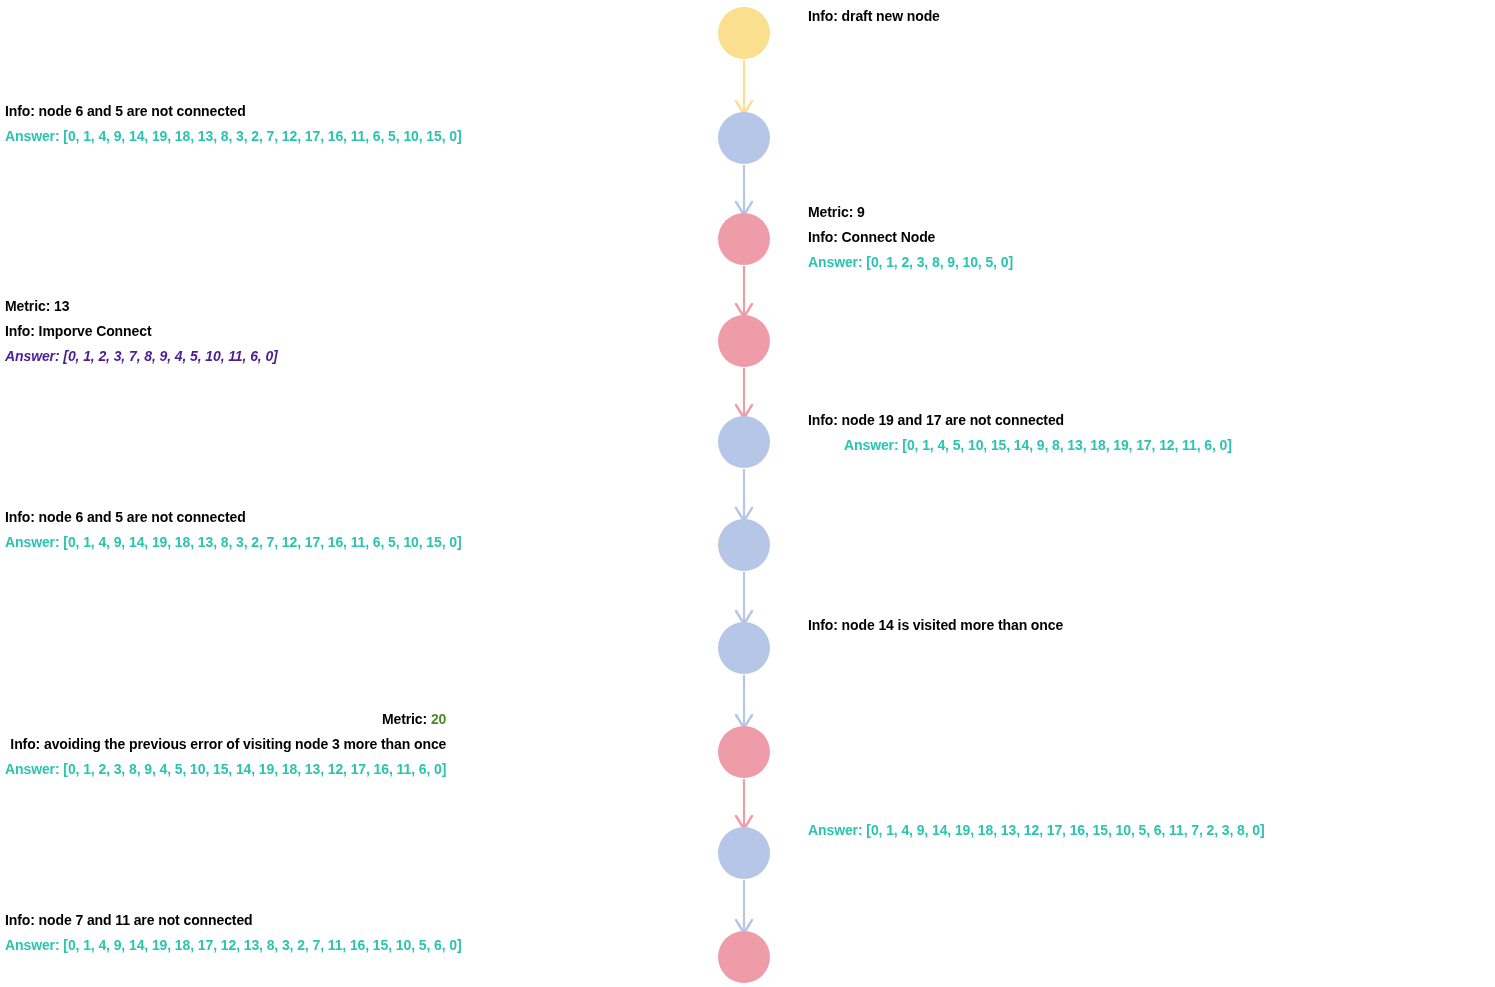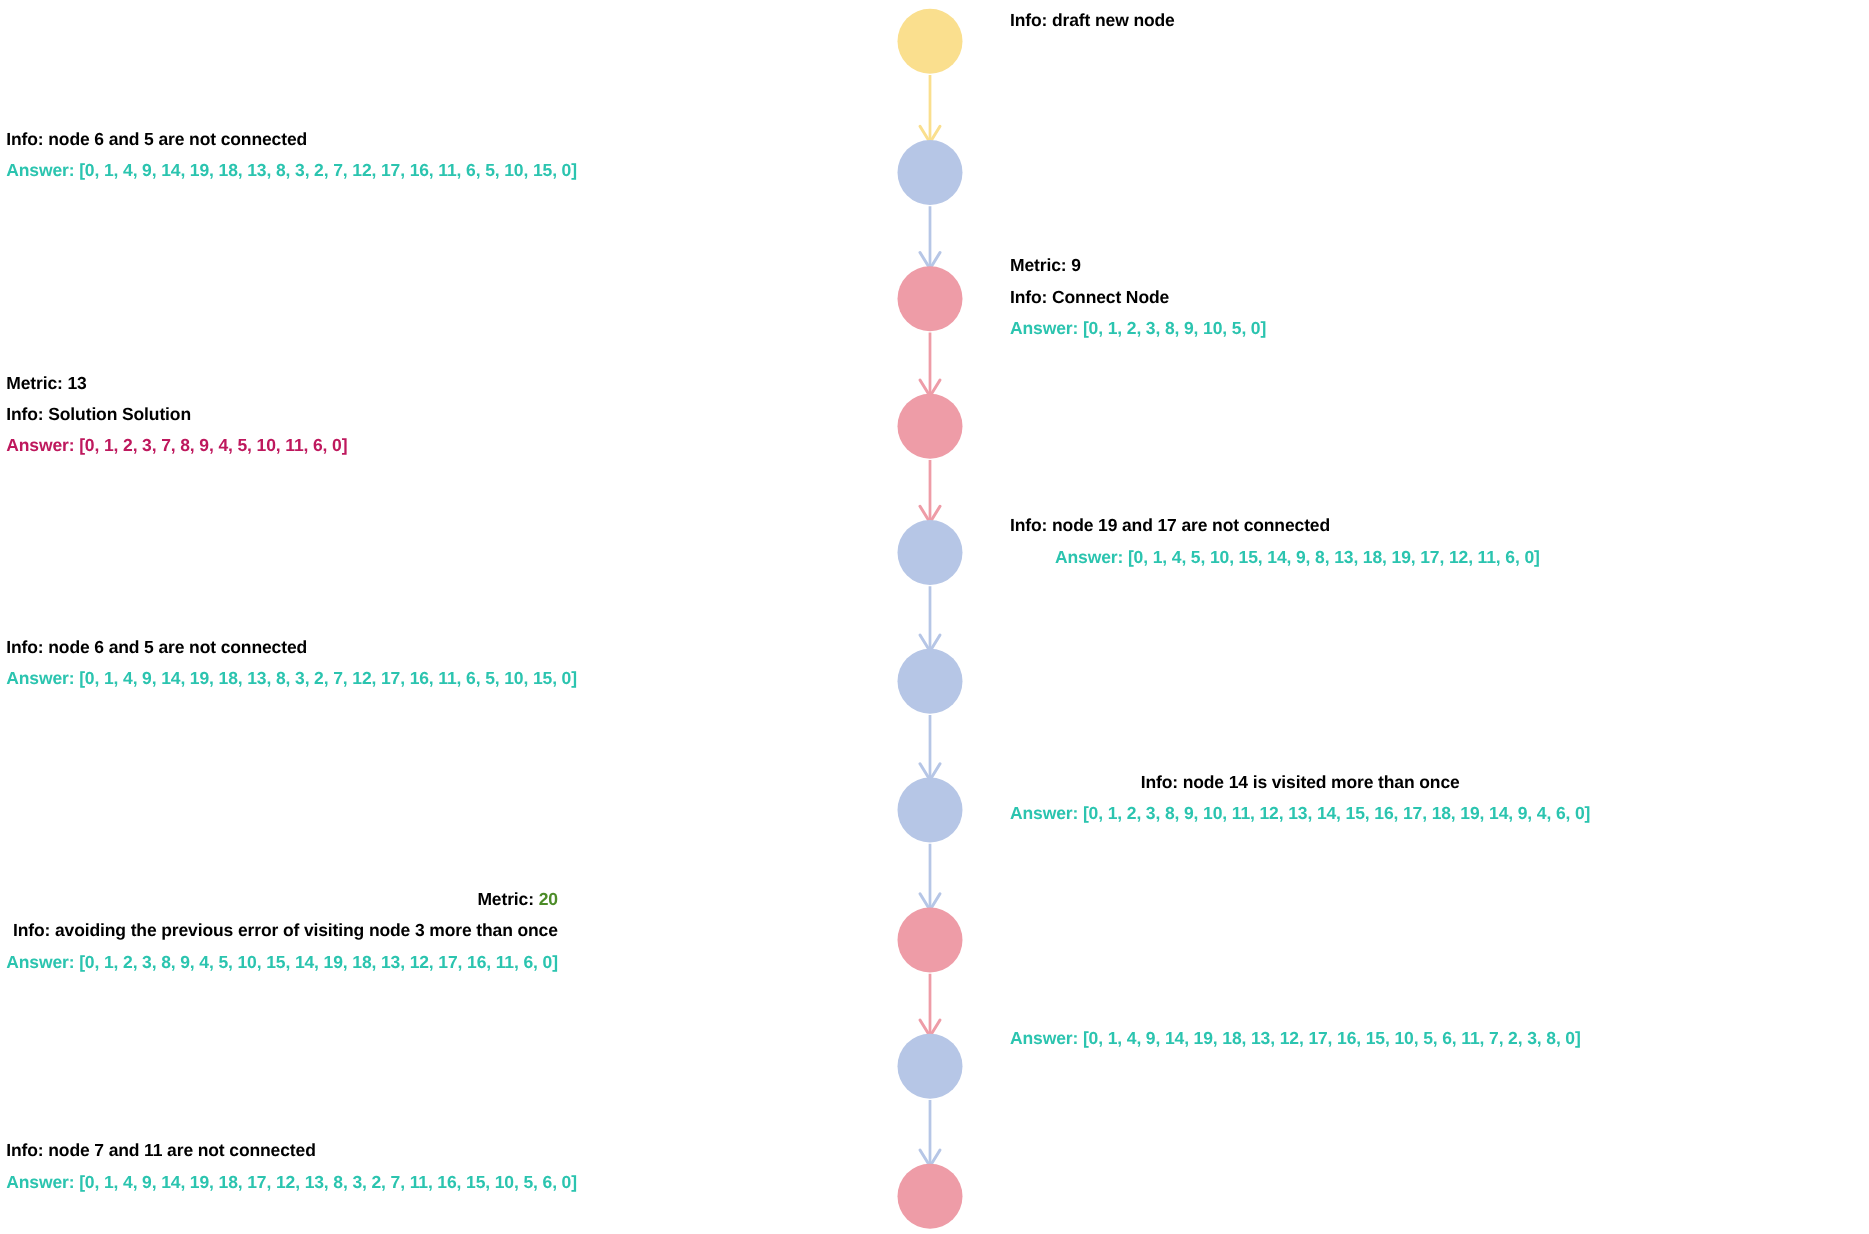--- a/index.html
+++ b/index.html
@@ -114,34 +114,33 @@
         <div class="text-line line-info">Info: node 6 and 5 are not connected</div>
         <div class="text-line line-answer" style="color: rgb(43, 196, 175);">Answer: [0, 1, 4, 9, 14, 19, 18, 13, 8, 3, 2, 7, 12, 17, 16, 11, 6, 5, 10, 15, 0]</div>
       </div>
       <div class="text-block" style="left: 808px; top: 200px;">
         <div class="text-line line-metric">Metric: 9</div>
         <div class="text-line line-info">Info:  Connect Node</div>
         <div class="text-line line-answer" style="color: rgb(43, 196, 175);">Answer: [0, 1, 2, 3, 8, 9, 10, 5, 0]</div>
       </div>
       <div class="text-block" style="left: 5px; top: 294px;">
         <div class="text-line line-metric">Metric: 13</div>
-        <div class="text-line line-info">Info:  Solution Solution</div>
-        <div class="text-line line-answer" style="color: #be185d;">Answer: [0, 1, 2, 3, 7, 8, 9, 4, 5, 10, 11, 6, 0]</div>
+        <div class="text-line line-info">Info:  Imporve Connect</div>
+        <div class="text-line line-answer" style="color: #4c1d95; font-style: italic;">Answer: [0, 1, 2, 3, 7, 8, 9, 4, 5, 10, 11, 6, 0]</div>
       </div>
       <div class="text-block" style="left: 808px; top: 408px;">
         <div class="text-line line-info">Info: node 19 and 17 are not connected</div>
         <div class="text-line line-answer" style="color: rgb(43, 196, 175); margin-left: 36px;">Answer: [0, 1, 4, 5, 10, 15, 14, 9, 8, 13, 18, 19, 17, 12, 11, 6, 0]</div>
       </div>
       <div class="text-block" style="left: 5px; top: 505px;">
         <div class="text-line line-info">Info: node 6 and 5 are not connected</div>
         <div class="text-line line-answer" style="color: rgb(43, 196, 175);">Answer: [0, 1, 4, 9, 14, 19, 18, 13, 8, 3, 2, 7, 12, 17, 16, 11, 6, 5, 10, 15, 0]</div>
       </div>
       <div class="text-block" style="left: 808px; top: 613px; text-align: center;">
         <div class="text-line line-info">Info:  node 14 is visited more than once</div>
-        <div class="text-line line-answer" style="color: rgb(43, 196, 175);">Answer: [0, 1, 2, 3, 8, 9, 10, 11, 12, 13, 14, 15, 16, 17, 18, 19, 14, 9, 4, 6, 0]</div>
       </div>
       <div class="text-block" style="left: 5px; top: 707px; text-align: right;">
         <div class="text-line line-metric">Metric: <span class="metric-value-hl" style="color: rgb(76, 140, 40);">20</span></div>
         <div class="text-line line-info">Info:  avoiding the previous error of visiting node 3 more than once</div>
         <div class="text-line line-answer" style="color: rgb(43, 196, 175);">Answer: [0, 1, 2, 3, 8, 9, 4, 5, 10, 15, 14, 19, 18, 13, 12, 17, 16, 11, 6, 0]</div>
       </div>
       <div class="text-block" style="left: 808px; top: 818px;">
         <div class="text-line line-answer" style="color: rgb(43, 196, 175);">Answer: [0, 1, 4, 9, 14, 19, 18, 13, 12, 17, 16, 15, 10, 5, 6, 11, 7, 2, 3, 8, 0]</div>
       </div>
       <div class="text-block" style="left: 5px; top: 908px;">

